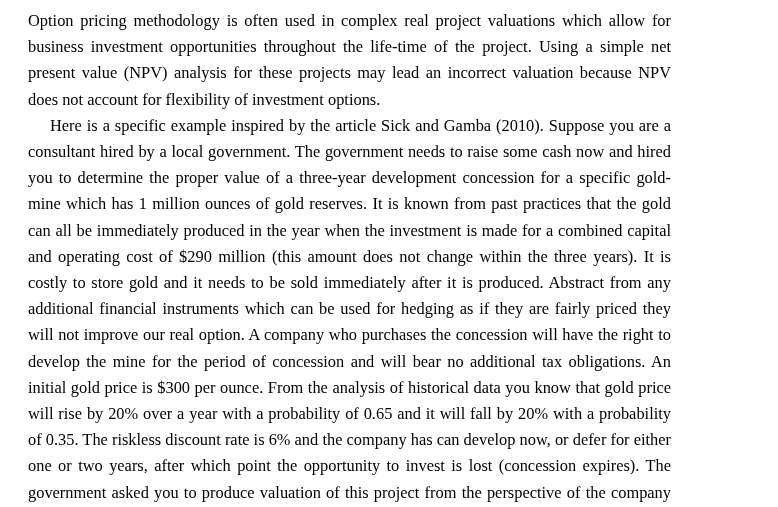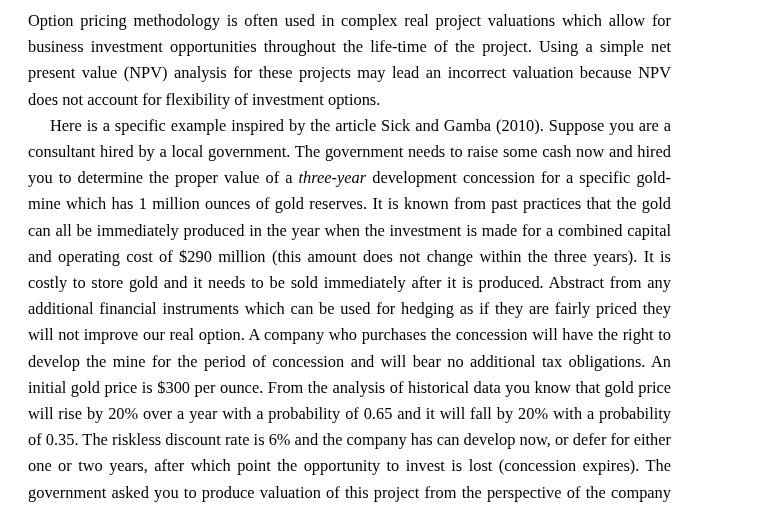--- a/index.html
+++ b/index.html
@@ -25,21 +25,20 @@
     line-height: 26.2px;
     text-align: justify;
     text-justify: inter-word;
     margin: 0;
     hyphens: none;
   }
   .para + .para {
     text-indent: 22px;
   }
   .it {
-    font-style: italic;
   }
 </style>
 </head>
 <body>
 
 <div class="page">
   <div id="body-text">
       <p class="para" style="text-indent: 0px;"><span>Option pricing methodology is often used in complex real project valuations which allow for business investment opportunities throughout the life-time of the project. Using a simple net present value (NPV) analysis for these projects may lead an incorrect valuation because NPV does not account for flexibility of investment options.</span></p>
       <p class="para"><span>Here is a specific example inspired by the article Sick and Gamba (2010). Suppose you are a consultant hired by a local government. The government needs to raise some cash now and hired you to determine the proper value of a </span><span class="it">three-year</span><span> development concession for a specific gold-mine which has 1 million ounces of gold reserves. It is known from past practices that the gold can all be immediately produced in the year when the investment is made for a combined capital and operating cost of $290 million (this amount does not change within the three years). It is costly to store gold and it needs to be sold immediately after it is produced. Abstract from any additional financial instruments which can be used for hedging as if they are fairly priced they will not improve our real option. A company who purchases the concession will have the right to develop the mine for the period of concession and will bear no additional tax obligations. An initial gold price is $300 per ounce. From the analysis of historical data you know that gold price will rise by 20% over a year with a probability of 0.65 and it will fall by 20% with a probability of 0.35. The riskless discount rate is 6% and the company has can develop now, or defer for either one or two years, after which point the opportunity to invest is lost (concession expires). The government asked you to produce valuation of this project from the perspective of the company (not including the concession fee since its value is not decided yet). You were asked to assume that the company is risk-neutral.</span></p>
     </div>

